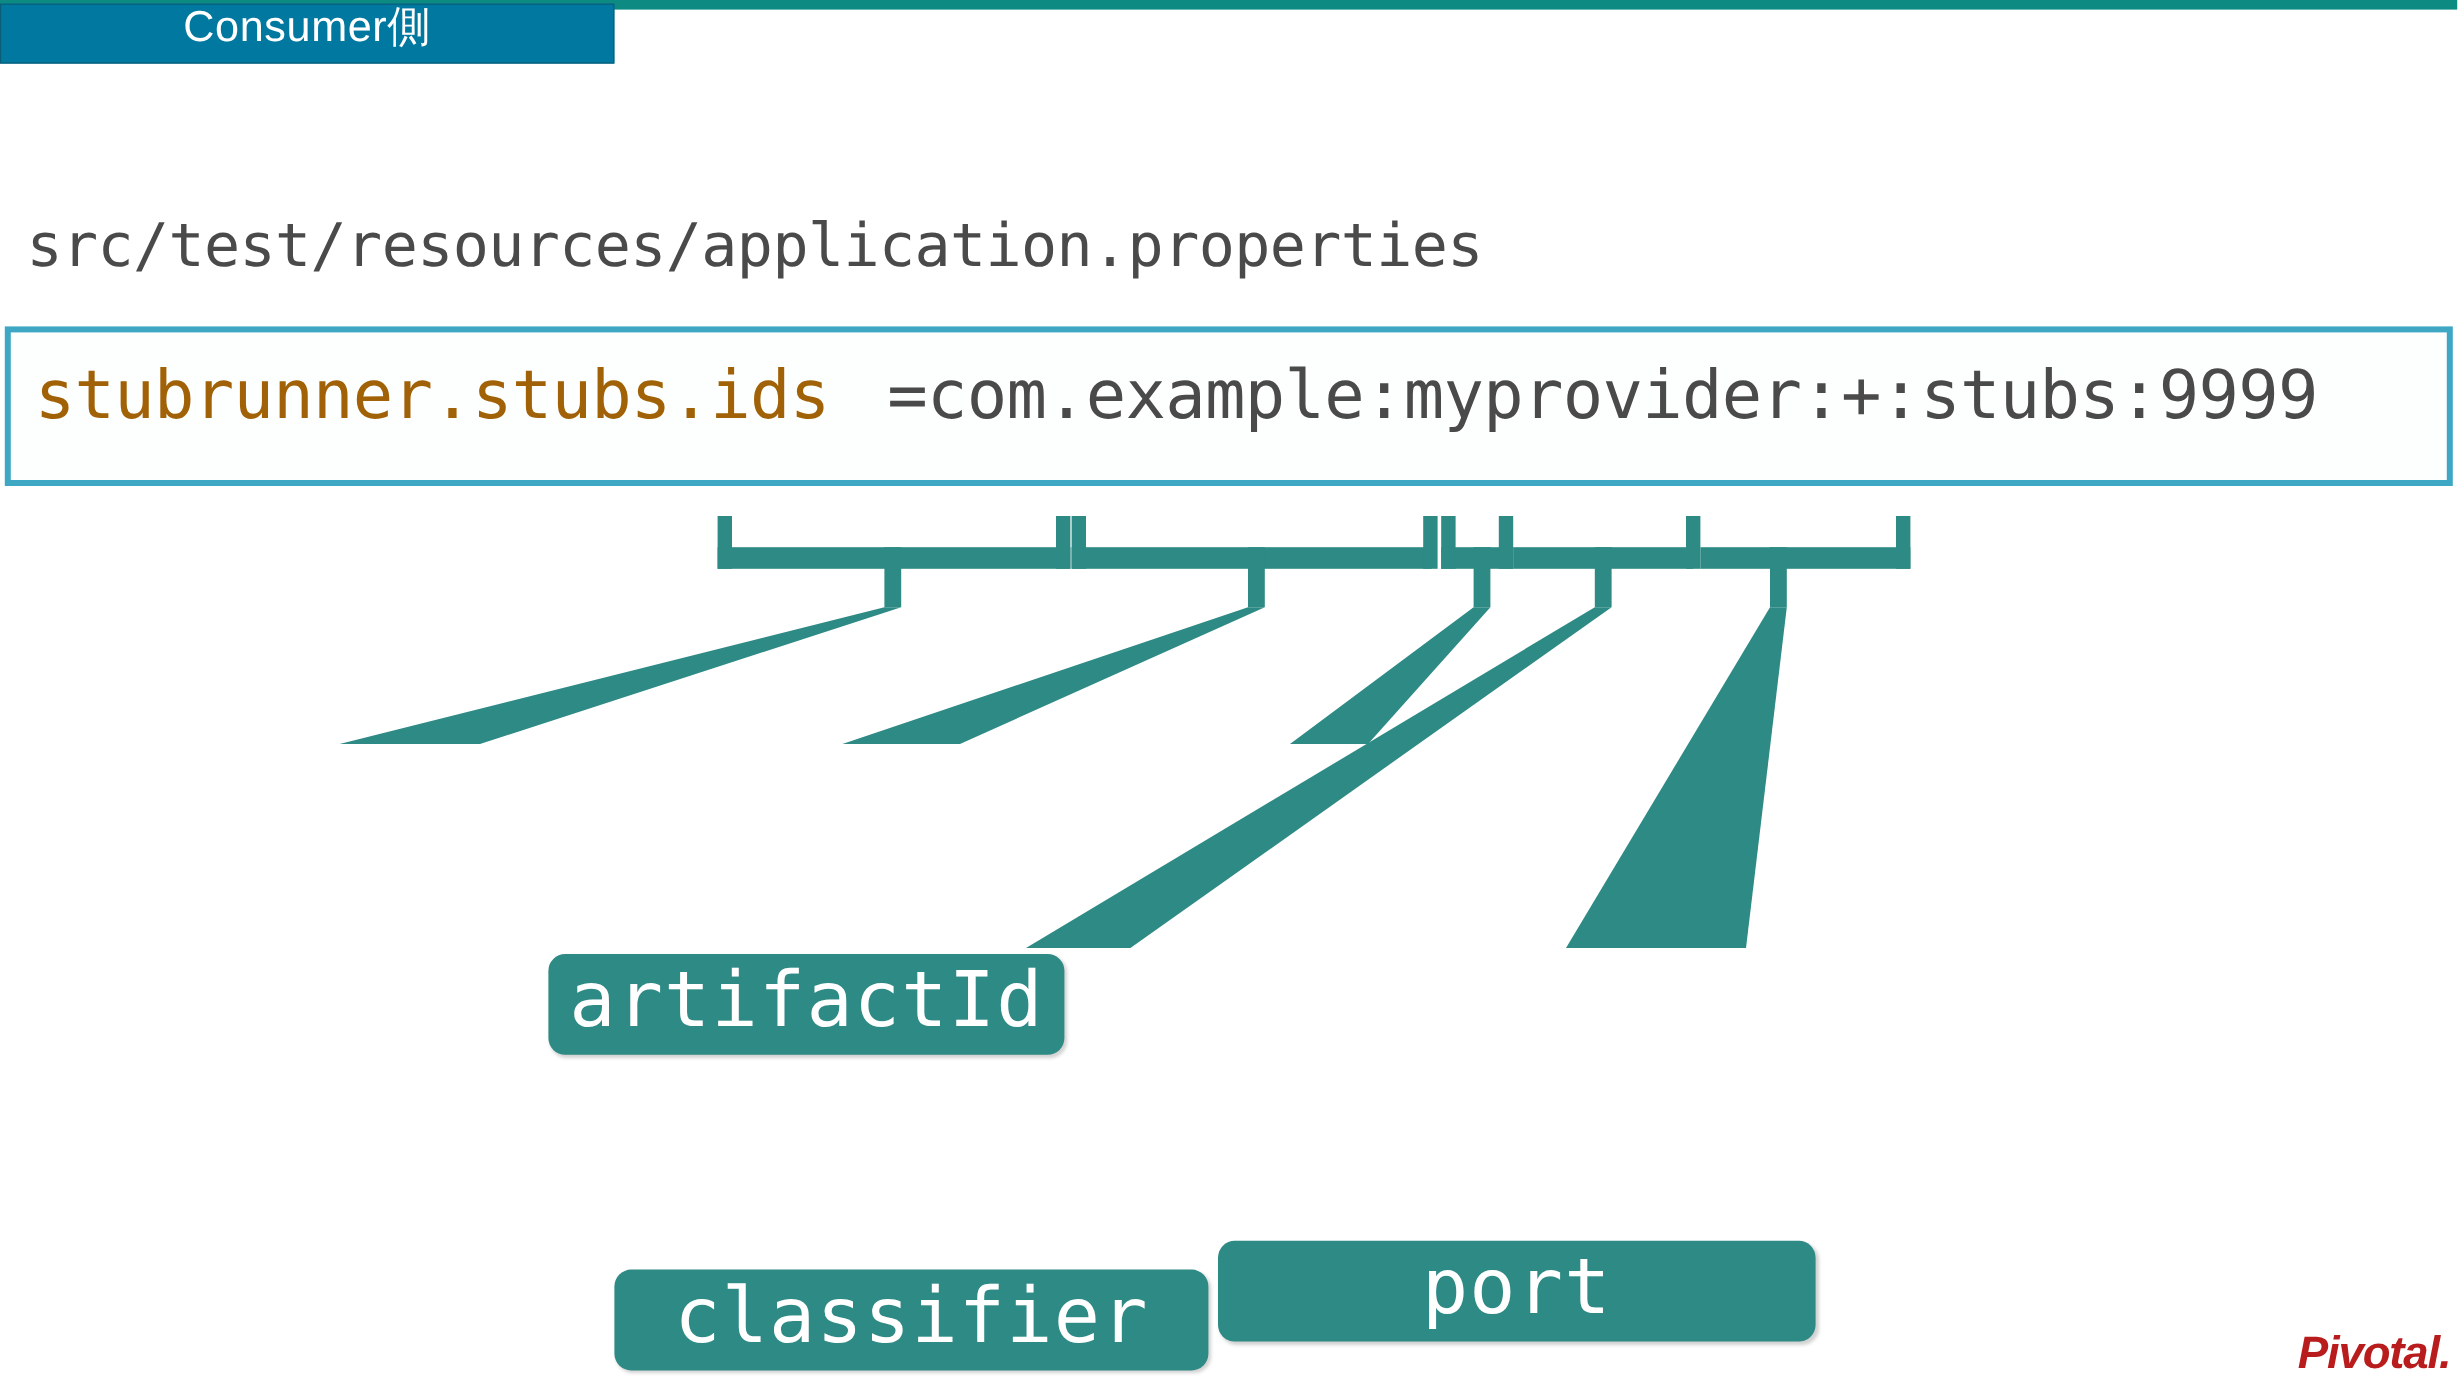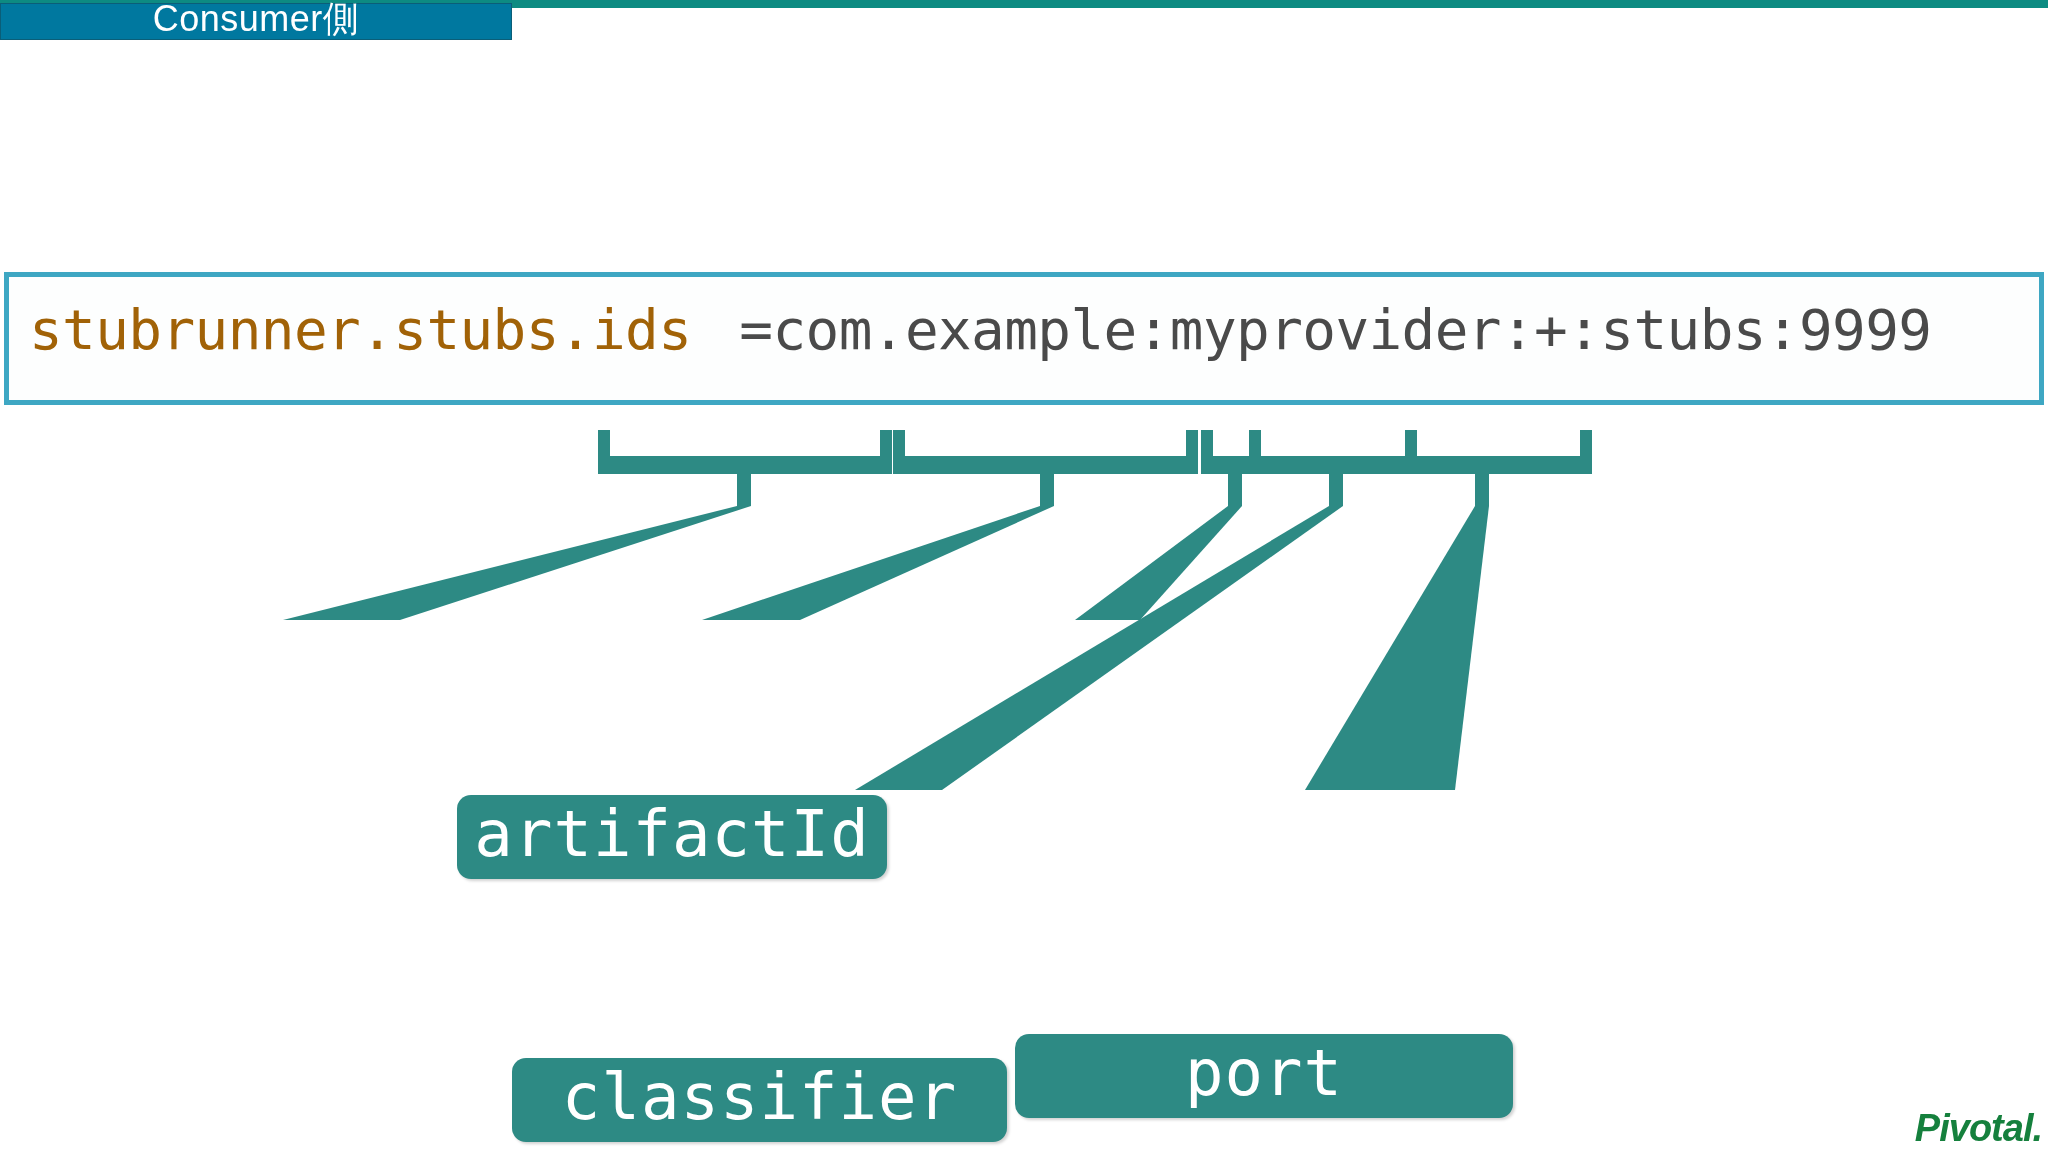--- a/index.html
+++ b/index.html
@@ -21,26 +21,26 @@
     position: absolute;
     left: 0; top: 0;
     width: 2048px; height: 8px;
     background: #0d8b82;
   }
 
   
   #header-tab {
     position: absolute;
     left: 0; top: 3px;
-    width: 512px; height: 37px;
+    width: 512px; height: 50px;
     background: #00789f;
     border: 1px solid #0a5e78;
     box-sizing: border-box;
     display: flex;
-    align-items: flex-end;
+    align-items: flex-start;
     justify-content: center;
   }
   #header-tab .tab-label {
     color: #ffffff;
     font-size: 36px;
     font-family: "Liberation Sans", sans-serif;
     letter-spacing: 0.5px;
     line-height: 1;
     padding-bottom: 2px;
   }
@@ -103,39 +103,40 @@
     letter-spacing: 1px;
     line-height: 1;
     padding-bottom: 6px;
     white-space: nowrap;
   }
 
   
   #pivotal-logo {
     position: absolute;
     right: 6px; bottom: 2px;
-    color: #15803d;
+    color: #b91c1c;
     font-family: "Liberation Sans", sans-serif;
     font-size: 38px;
     font-weight: bold;
     font-style: italic;
     letter-spacing: -1px;
   }
 </style>
 </head>
 <body>
 
 <div id="stage">
 
   <div id="top-strip"></div>
 
   <div id="header-tab">
     <span class="tab-label">Consumer側</span>
   </div>
 
+  <div id="file-path">src/test/resources/application.properties</div>
 
   <div id="code-box">
     <div id="code-line">
       <span class="key">stubrunner.stubs.ids</span><span class="val">=com.example:myprovider:+:stubs:9999</span>
     </div>
   </div>
 
   <svg id="connectors" viewBox="0 0 2048 1152" width="2048" height="1152">
 
     <rect x="598" y="430" width="12" height="44" fill="#2d8a84"></rect>

